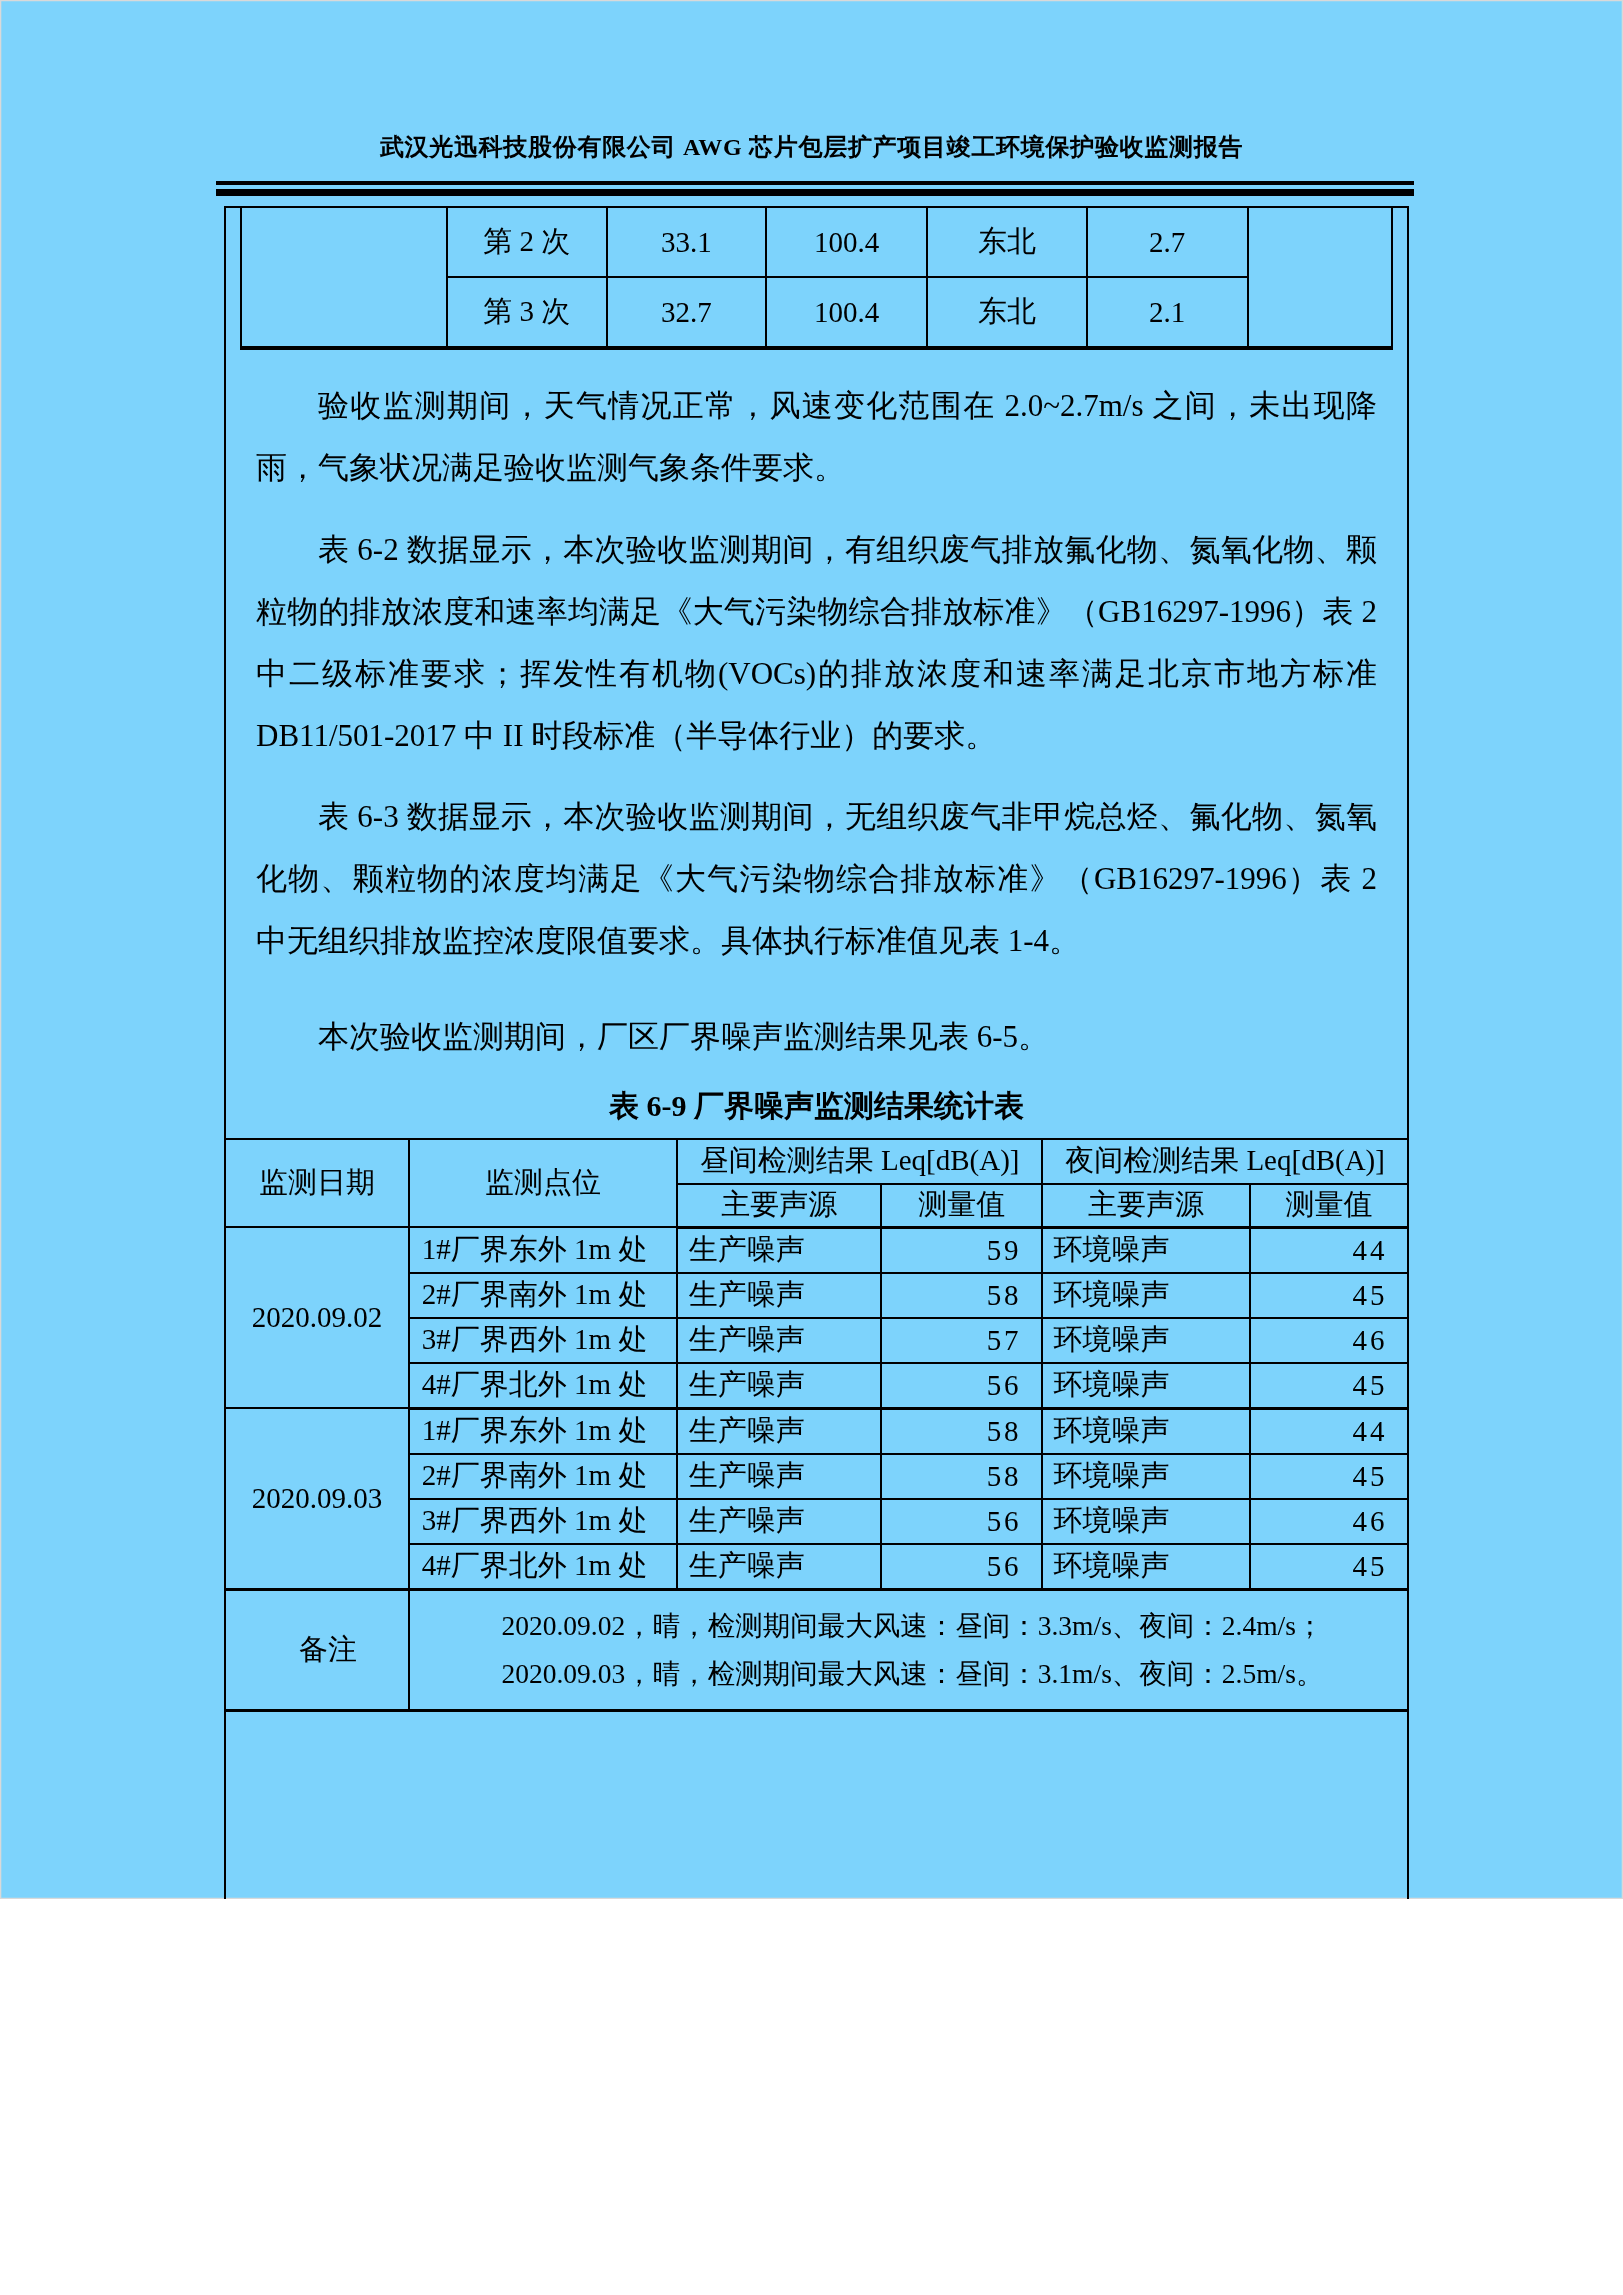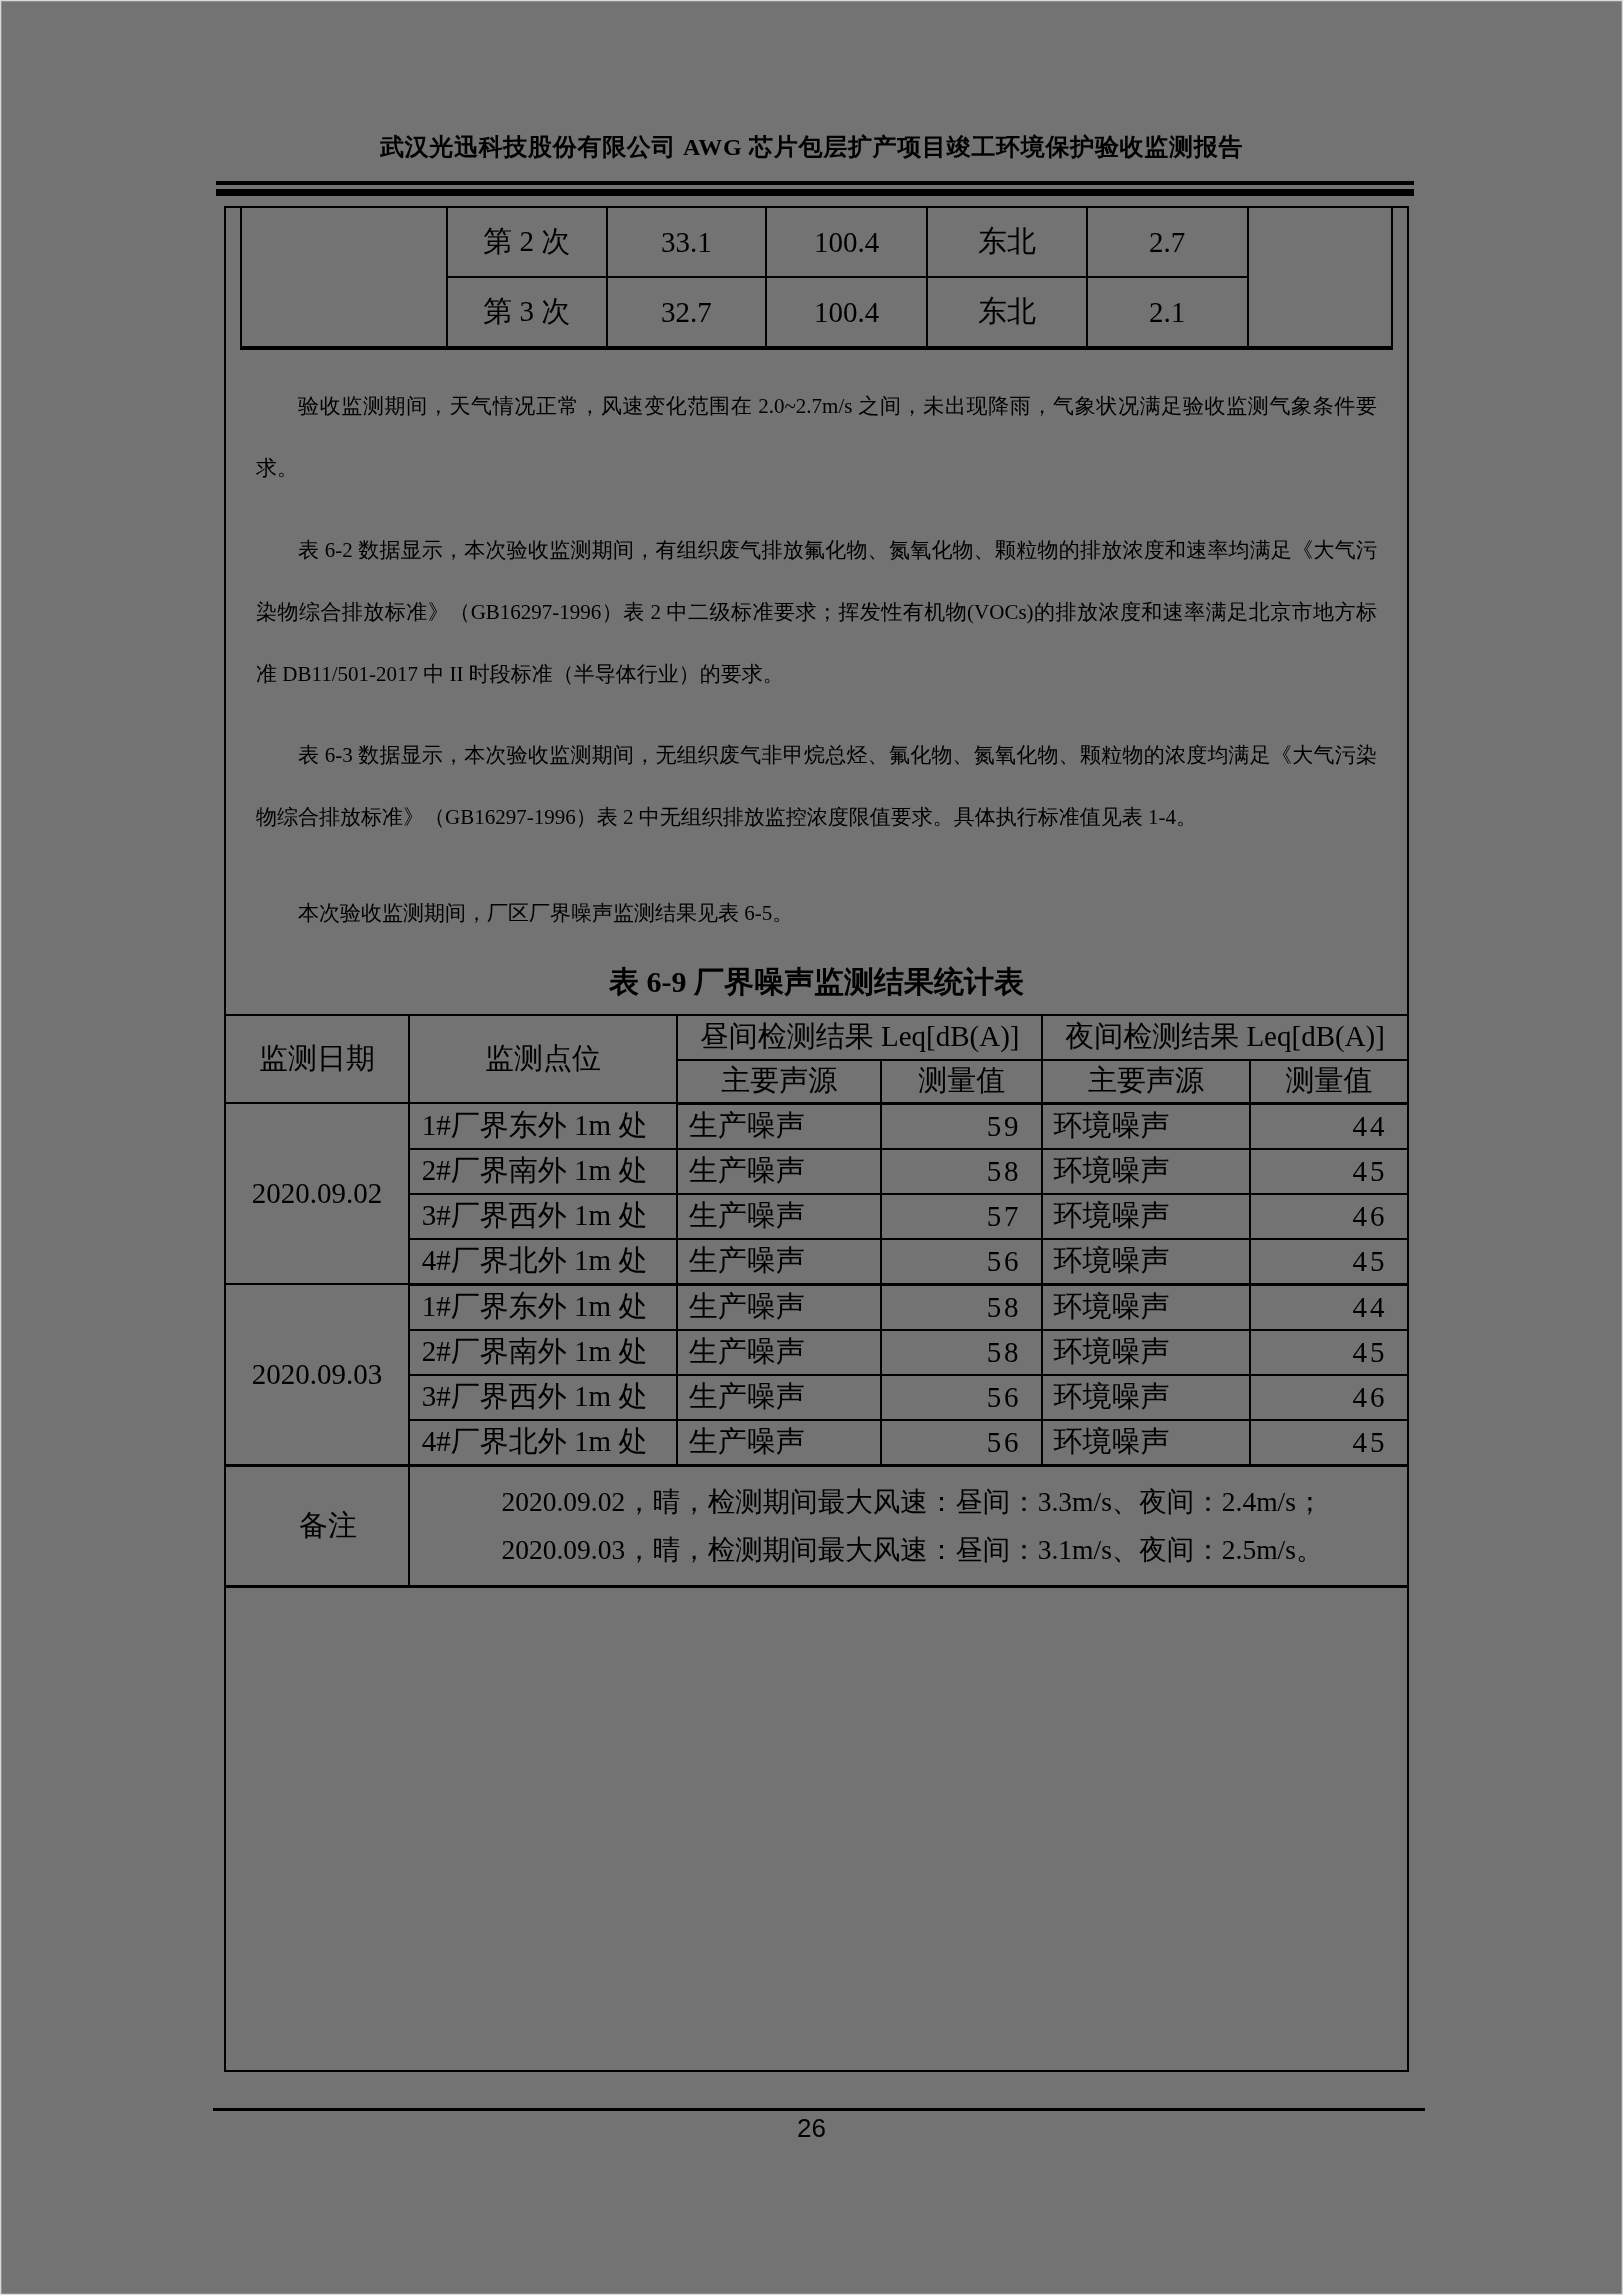--- a/index.html
+++ b/index.html
@@ -1,20 +1,20 @@
 <!DOCTYPE html>
 <html style="font-size:10.5px"><head>
 <meta charset="utf-8">
 <style>
   html, body { margin: 0; padding: 0; background: #ffffff; }
   .page {
     position: relative;
     width: 1623px;
-    height: 2295px;
-    background: #737373;
+    height: 1899px;
+    background: #7dd3fc;
     font-family: "Liberation Serif", "DejaVu Serif", serif;
     color: #000;
     box-shadow: inset 0 0 0 1.3px #d9d9d9;
     overflow: hidden;
   }
 
   
   .doc-header-title {
     position: absolute;
     top: 131px; left: 0; right: 0;
@@ -53,21 +53,21 @@
     text-align: center;
     vertical-align: middle;
     padding: 10px;
   }
   table.cont-table tr.first-row td { border-bottom: 2.6px solid #000; }
 
   
   .para {
     margin: 19.6px 0 0 0;
     padding: 0 30px;
-    font-size: 21px;
+    font-size: 31px;
     line-height: 62px;
     text-align: justify;
     text-indent: 2em;
   }
   .para.first { margin-top: 25px; }
   .section-heading {
     margin: 55px 0 0 0;
     padding: 0 30px;
     font-size: 31px;
     font-weight: bold;

